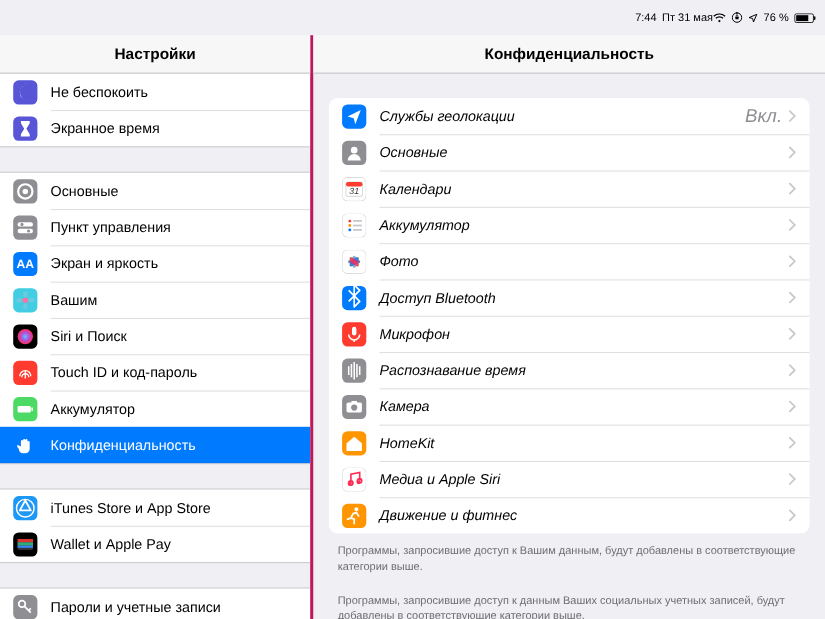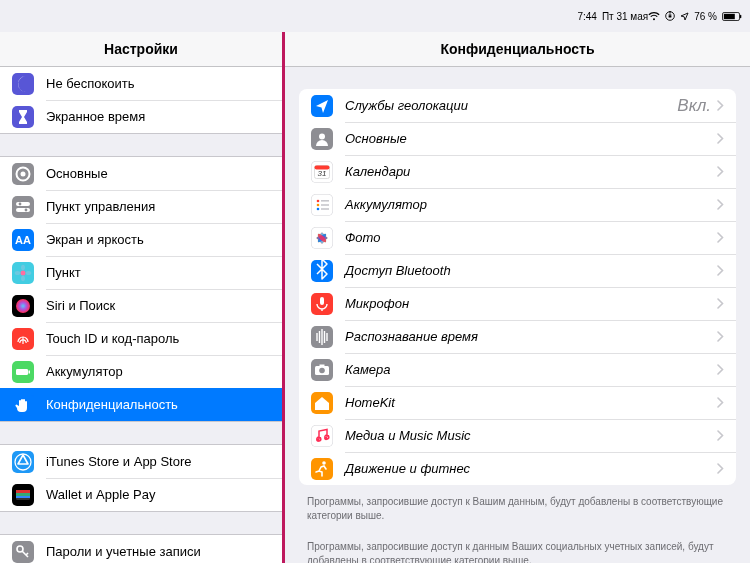--- a/index.html
+++ b/index.html
@@ -127,21 +127,21 @@
               <svg viewBox="0 0 22 22">
                 <circle cx="11" cy="11" r="2.5" fill="#ff6fa0"></circle>
                 <g fill="#6bc9e0">
                   <ellipse cx="11" cy="5.5" rx="2" ry="2.8"></ellipse>
                   <ellipse cx="11" cy="16.5" rx="2" ry="2.8"></ellipse>
                   <ellipse cx="5.5" cy="11" rx="2.8" ry="2"></ellipse>
                   <ellipse cx="16.5" cy="11" rx="2.8" ry="2"></ellipse>
                 </g>
               </svg>
             </div>
-            <span class="label">Пункт</span>
+            <span class="label">Вашим</span>
           </div>
           <div class="row">
             <div class="icon" style="background: rgb(0, 0, 0);">
               <svg viewBox="0 0 22 22">
                 <defs>
                   <radialGradient id="sg" cx="50%" cy="50%">
                     <stop offset="0%" stop-color="#5ac8fa"></stop>
                     <stop offset="50%" stop-color="#af52de"></stop>
                     <stop offset="100%" stop-color="#ff2d55"></stop>
                   </radialGradient>
@@ -375,21 +375,21 @@
             </span>
           </div>
           <div class="row">
             <div class="icon" style="background: rgb(255, 255, 255); box-shadow: rgb(209, 209, 214) 0px 0px 0px 0.5px inset;">
               <svg viewBox="0 0 22 22">
                 <path d="M8 16a2 2 0 11-.01-3.99A2 2 0 018 16zm8-2a2 2 0 11-.01-3.99A2 2 0 0116 14zM8 14V6l8-1.5V12" fill="none" stroke="#ff2d55" stroke-width="1.5"></path>
                 <circle cx="7" cy="15" r="1.8" fill="#ff2d55"></circle>
                 <circle cx="15" cy="13.5" r="1.8" fill="#ff2d55"></circle>
               </svg>
             </div>
-            <span class="label">Медиа и Music Music</span>
+            <span class="label">Медиа и Apple Siri</span>
             <span class="chev">
               <svg width="7" height="11" viewBox="0 0 7 11">
                 <path d="M1 1l4.5 4.5L1 10" fill="none" stroke="#c7c7cc" stroke-width="1.6" stroke-linecap="round"></path>
               </svg>
             </span>
           </div>
           <div class="row">
             <div class="icon" style="background: rgb(255, 149, 0);">
               <svg viewBox="0 0 22 22">
                 <circle cx="13" cy="5" r="1.8" fill="#fff"></circle>

